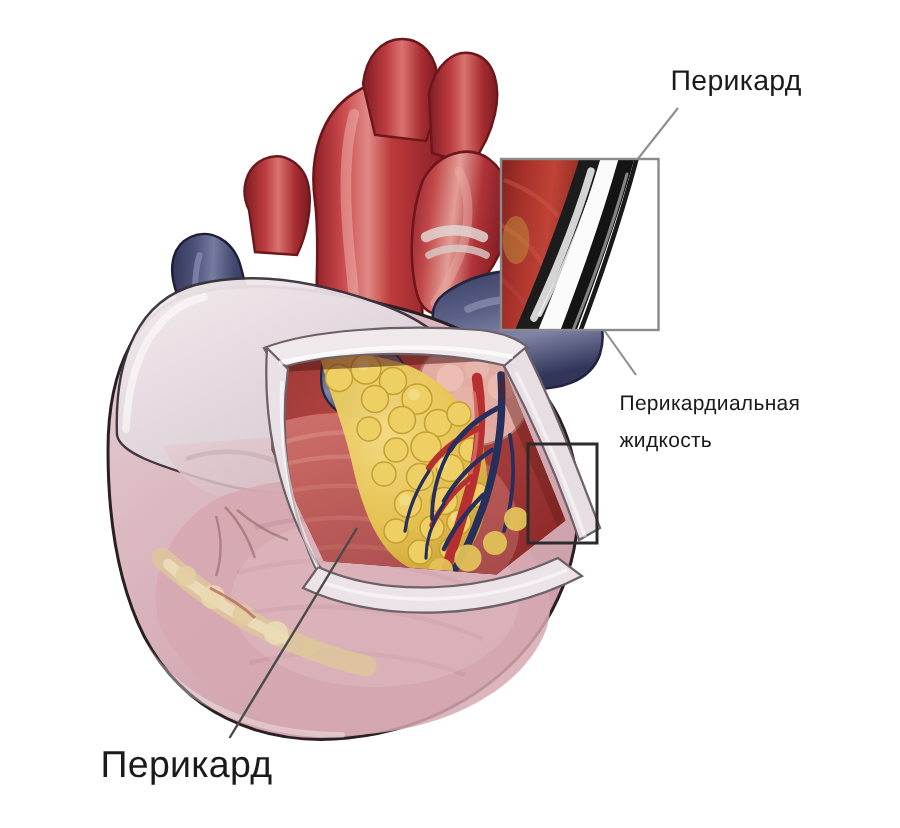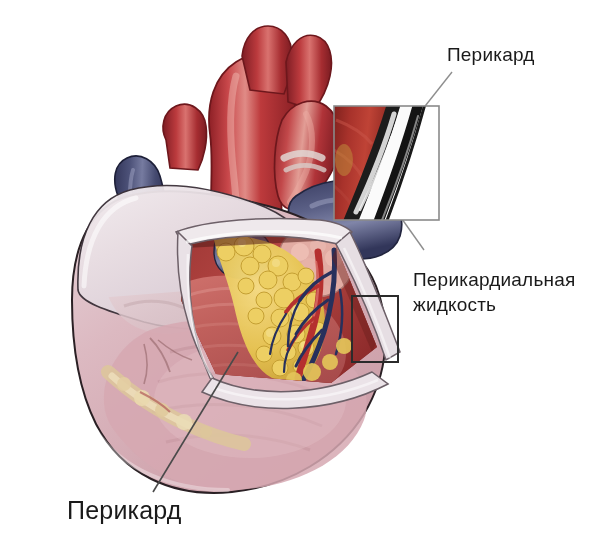--- a/index.html
+++ b/index.html
@@ -34,22 +34,22 @@
     letter-spacing: 0.2px;
   }
   #label-pericard-top {
     left: 447px;
     top: 43px;
     font-size: 19px;
     line-height: 24px;
   }
   #label-pericardial-fluid {
     left: 413px;
-    top: 267px;
-    font-size: 19px;
+    top: 256px;
+    font-size: 14px;
     line-height: 25px;
   }
   #label-pericard-bottom {
     left: 67px;
     top: 495px;
     font-size: 25px;
     line-height: 30px;
   }
 </style>
 </head>

